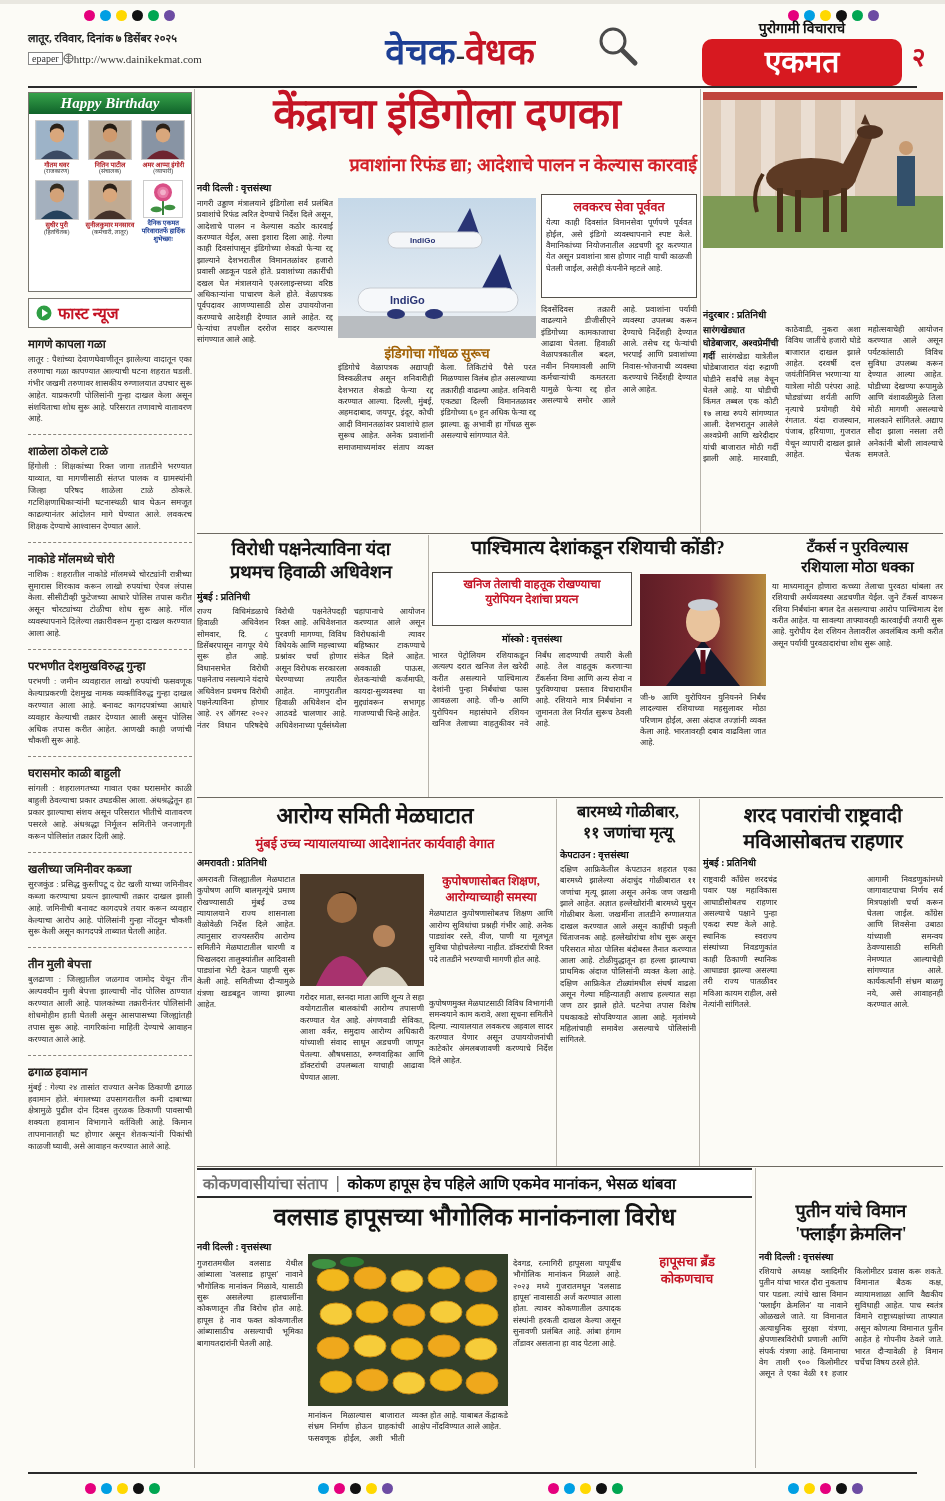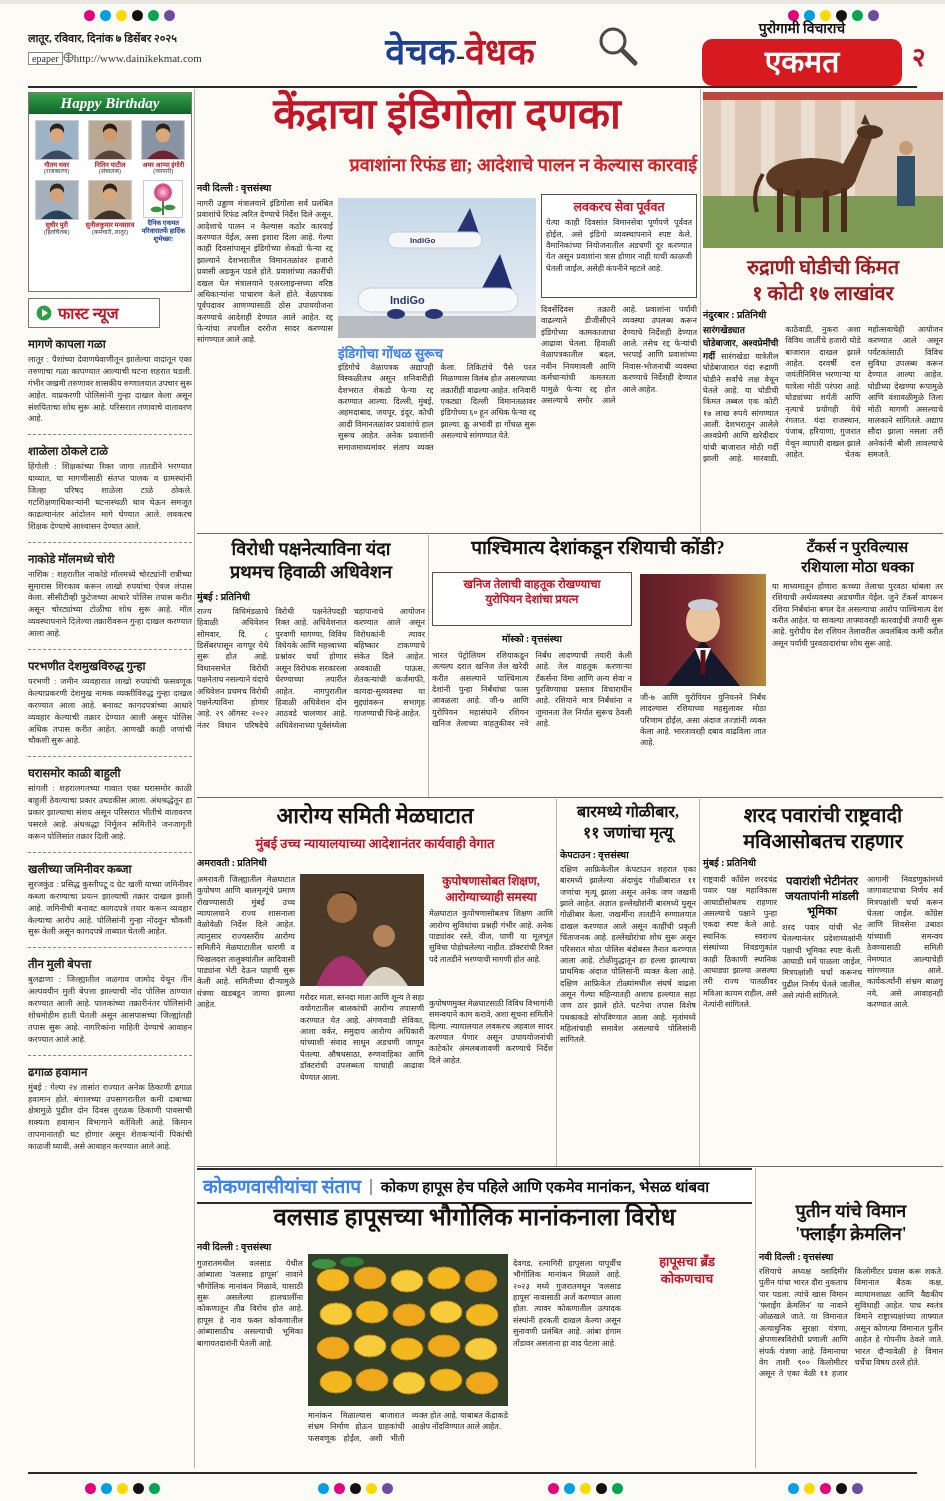--- a/index.html
+++ b/index.html
@@ -7,21 +7,21 @@
   body{font-family:"Liberation Serif","DejaVu Serif",serif;}
   .page{position:relative;width:945px;height:1501px;margin:4px auto;background:#fcfbf6;overflow:hidden;padding-left:14px;}
   .abs{position:absolute;}
   .vr{position:absolute;width:1px;background:#b8b4ac;}
   .hr{position:absolute;height:1px;background:#6e6a62;}
   .hr2{position:absolute;height:2px;background:#2b2b2b;}
   .dots{position:absolute;display:flex;gap:5px;}
   .dot{width:11px;height:11px;border-radius:50%;}
   .d1{background:#e5007d}.d2{background:#009fe3}.d3{background:#ffd800}.d4{background:#111}.d5{background:#00a651}.d6{background:#6d4ca3}
   .dateline{font-size:11px;font-weight:bold;color:#222;}
-  .epaper-row{margin-top:7px;display:flex;align-items:flex-start;font-size:11px;color:#333;}
+  .epaper-row{margin-top:7px;display:flex;align-items:center;font-size:11px;color:#333;}
   .epaper-badge{border:1px solid #888;padding:0 3px;font-size:10px;background:#fff;}
   .vt-blue{color:#1d3f94;font-size:36px;font-weight:bold;}
   .vt-red{color:#c41425;font-size:36px;font-weight:bold;text-align:right;}
   .vt-sep{color:#333;font-size:28px;font-weight:bold;}
   .tagline{font-size:14px;font-weight:bold;color:#111;margin-bottom:2px;text-align:center;}
   .masthead-box{background:#d71920;color:#fff;font-size:30px;font-weight:bold;border-radius:10px;text-align:center;padding:1px 0 5px;}
   .pagenum{font-size:26px;font-weight:bold;color:#c41425;}
   .body-text{font-size:8px;line-height:1.42;text-align:justify;color:#1c1c1c;overflow:hidden;}
   .cols2{column-count:2;column-gap:7px;}
   .cols3{column-count:3;column-gap:7px;}
@@ -35,28 +35,28 @@
   .bday-name{font-size:6.5px;font-weight:bold;color:#b01c22;line-height:1.15;margin-top:1px;}
   .bday-sub{font-size:6px;color:#333;line-height:1.1;}
   .bday-wish{font-size:6.5px;font-weight:bold;color:#1d3f94;line-height:1.2;margin-top:1px;}
   .fast-head{border:1px solid #7a776f;background:#fff;display:flex;align-items:center;gap:6px;padding:3px 7px;}
   .fast-title{color:#c41425;font-weight:bold;font-size:16px;}
   .fast-item{border-bottom:1px dashed #8a867e;padding:8px 0 9px;}
   .fast-item-title{font-size:11.5px;font-weight:bold;color:#26221e;margin-bottom:3px;}
   .fast-item-body{font-size:8.2px;line-height:1.45;text-align:justify;color:#2a2a2a;}
   .lead-hl{font-size:42px;font-weight:bold;color:#c41425;text-align:center;line-height:1.15;white-space:nowrap;}
   .lead-sub{font-size:18px;font-weight:bold;color:#d22027;text-align:center;}
-  .hl-sm-blue{font-size:13.5px;font-weight:bold;color:#3b82f6;}
+  .hl-sm-blue{font-size:13.5px;font-weight:bold;color:#a16207;text-align:center;}
   .hl-horse{font-size:20px;font-weight:bold;color:#9e1a1f;text-align:center;line-height:1.3;}
   .hl-black{font-weight:bold;color:#141414;text-align:center;line-height:1.3;}
   .nbox{border:1px solid #55524c;background:#fff;padding:4px;}
   .box-title-red{color:#c41425;font-weight:bold;font-size:12.5px;text-align:center;line-height:1.3;}
   .box-title-dark{color:#141414;font-weight:bold;text-align:center;line-height:1.3;}
   .strip{position:absolute;border-bottom:2px solid #2b2b2b;border-top:2px solid #2b2b2b;display:flex;align-items:center;gap:8px;padding:3px 6px;background:#fff;}
-  .strip-label{color:#3b82f6;font-weight:bold;font-size:19px;white-space:nowrap;}
+  .strip-label{color:#737373;font-weight:bold;font-size:15px;white-space:nowrap;}
   .strip-sep{color:#555;font-weight:bold;}
   .strip-text{color:#111;font-weight:bold;font-size:15px;white-space:nowrap;}
   svg{display:block;}
 </style>
 </head>
 <body>
 
 <div class="page">
 
   <div class="dots" style="left:84px;top:6px;">
@@ -165,21 +165,21 @@
             <ellipse cx="27" cy="28" rx="6" ry="3" fill="#3f9142"></ellipse>
             <circle cx="20" cy="12" r="9.5" fill="#d94f86"></circle>
             <circle cx="20" cy="12" r="6" fill="#e87aa6"></circle>
             <circle cx="20" cy="12" r="3" fill="#f3b1ca"></circle>
           </svg>
         <div class="bday-wish">दैनिक एकमत परिवारातर्फे हार्दिक शुभेच्छा!</div>
       </div>
     </div>
   </div>
 
-  <div class="abs fast-head" style="left:28px;top:294px;width:132px;">
+  <div class="abs fast-head" style="left:28px;top:294px;width:164px;">
     <svg width="16" height="16" viewBox="0 0 16 16">
         <circle cx="8" cy="8" r="7.5" fill="#2f9e44"></circle>
         <polygon points="6,4 12,8 6,12" fill="#fff"></polygon>
       </svg>
     <span class="fast-title">फास्ट न्यूज</span>
   </div>
 
   <div class="abs" style="left:28px;top:324px;width:164px;height:1140px;overflow:hidden;">
     <div class="fast-item">
       <div class="fast-item-title">मागणे कापला गळा</div>
@@ -262,24 +262,20 @@
     <rect x="74" y="96" width="6" height="44" fill="#4a2e1a"></rect>
     <rect x="92" y="98" width="6" height="42" fill="#4a2e1a"></rect>
     <rect x="120" y="98" width="6" height="42" fill="#4a2e1a"></rect>
     <rect x="138" y="96" width="6" height="44" fill="#4a2e1a"></rect>
     <polygon points="138,76 158,38 170,44 152,90" fill="#5d3a24"></polygon>
     <ellipse cx="167" cy="40" rx="13" ry="7" fill="#4f3120"></ellipse>
     <polygon points="158,32 162,22 167,33" fill="#4f3120"></polygon>
     <circle cx="203" cy="56" r="7" fill="#c89b72"></circle>
     <rect x="194" y="64" width="18" height="50" fill="#33506b"></rect>
   </svg>
-  <div class="abs hl-horse" style="left:703px;top:250px;width:240px;">
-    <div>रुद्राणी घोडीची किंमत</div>
-    <div>१ कोटी १७ लाखांवर</div>
-  </div>
   <div class="abs byline" style="left:703px;top:304px;width:200px;">नंदुरबार : प्रतिनिधी</div>
   <div class="abs body-text cols3" style="left:703px;top:320px;width:240px;height:206px;">
     <span class="kicker">सारंगखेड्यात घोडेबाजार, अश्वप्रेमींची गर्दी</span>
     <span>सारंगखेडा यात्रेतील घोडेबाजारात यंदा रुद्राणी घोडीने सर्वांचे लक्ष वेधून घेतले आहे. या घोडीची किंमत तब्बल एक कोटी १७ लाख रुपये सांगण्यात आली. देशभरातून आलेले अश्वप्रेमी आणि खरेदीदार यांची बाजारात मोठी गर्दी झाली आहे. मारवाडी, काठेवाडी, नुकरा अशा विविध जातींचे हजारो घोडे बाजारात दाखल झाले आहेत. दरवर्षी दत्त जयंतीनिमित्त भरणाऱ्या या यात्रेला मोठी परंपरा आहे. घोड्यांच्या शर्यती आणि नृत्याचे प्रयोगही येथे रंगतात. यंदा राजस्थान, पंजाब, हरियाणा, गुजरात येथून व्यापारी दाखल झाले आहेत. चेतक महोत्सवाचेही आयोजन करण्यात आले असून पर्यटकांसाठी विविध सुविधा उपलब्ध करून देण्यात आल्या आहेत. घोडीच्या देखण्या रूपामुळे आणि वंशावळीमुळे तिला मोठी मागणी असल्याचे मालकाने सांगितले. अद्याप सौदा झाला नसला तरी अनेकांनी बोली लावल्याचे समजते.</span>
   </div>
 
   <div class="abs hl-black" style="left:197px;top:534px;width:228px;font-size:18px;">
     <div>विरोधी पक्षनेत्याविना यंदा</div>
     <div>प्रथमच हिवाळी अधिवेशन</div>
   </div>
@@ -341,24 +337,20 @@
   </div>
   <div class="abs byline" style="left:560px;top:844px;">केपटाउन : वृत्तसंस्था</div>
   <div class="abs body-text" style="left:560px;top:860px;width:136px;height:300px;">दक्षिण आफ्रिकेतील केपटाउन शहरात एका बारमध्ये झालेल्या अंदाधुंद गोळीबारात ११ जणांचा मृत्यू झाला असून अनेक जण जखमी झाले आहेत. अज्ञात हल्लेखोरांनी बारमध्ये घुसून गोळीबार केला. जखमींना तातडीने रुग्णालयात दाखल करण्यात आले असून काहींची प्रकृती चिंताजनक आहे. हल्लेखोरांचा शोध सुरू असून परिसरात मोठा पोलिस बंदोबस्त तैनात करण्यात आला आहे. टोळीयुद्धातून हा हल्ला झाल्याचा प्राथमिक अंदाज पोलिसांनी व्यक्त केला आहे. दक्षिण आफ्रिकेत टोळ्यांमधील संघर्ष वाढला असून गेल्या महिन्यातही अशाच हल्ल्यात सहा जण ठार झाले होते. घटनेचा तपास विशेष पथकाकडे सोपविण्यात आला आहे. मृतांमध्ये महिलांचाही समावेश असल्याचे पोलिसांनी सांगितले.</div>
 
   <div class="abs hl-black" style="left:703px;top:798px;width:240px;font-size:20px;">
     <div>शरद पवारांची राष्ट्रवादी</div>
     <div>मविआसोबतच राहणार</div>
   </div>
   <div class="abs byline" style="left:703px;top:852px;">मुंबई : प्रतिनिधी</div>
   <div class="abs body-text" style="left:703px;top:870px;width:74px;height:290px;">राष्ट्रवादी काँग्रेस शरदचंद्र पवार पक्ष महाविकास आघाडीसोबतच राहणार असल्याचे पक्षाने पुन्हा एकदा स्पष्ट केले आहे. स्थानिक स्वराज्य संस्थांच्या निवडणुकांत काही ठिकाणी स्थानिक आघाड्या झाल्या असल्या तरी राज्य पातळीवर मविआ कायम राहील, असे नेत्यांनी सांगितले.</div>
-  <div class="abs" style="left:782px;top:870px;width:80px;">
-    <div class="box-title-dark" style="font-size:11.5px;margin-bottom:3px;">पवारांशी भेटीनंतर जयतापांनी मांडली भूमिका</div>
-    <div class="body-text" style="height:232px;">शरद पवार यांची भेट घेतल्यानंतर प्रदेशाध्यक्षांनी पक्षाची भूमिका स्पष्ट केली. आघाडी धर्म पाळला जाईल, मित्रपक्षांशी चर्चा करूनच पुढील निर्णय घेतले जातील, असे त्यांनी सांगितले.</div>
-  </div>
   <div class="abs body-text" style="left:867px;top:870px;width:76px;height:290px;">आगामी निवडणुकांमध्ये जागावाटपाचा निर्णय सर्व मित्रपक्षांशी चर्चा करून घेतला जाईल. काँग्रेस आणि शिवसेना उबाठा यांच्याशी समन्वय ठेवण्यासाठी समिती नेमण्यात आल्याचेही सांगण्यात आले. कार्यकर्त्यांनी संभ्रम बाळगू नये, असे आवाहनही करण्यात आले.</div>
 
   <div class="strip" style="left:197px;top:1164px;width:555px;">
     <span class="strip-label">कोकणवासीयांचा संताप</span>
     <span class="strip-sep">|</span>
     <span class="strip-text">कोकण हापूस हेच पहिले आणि एकमेव मानांकन, भेसळ थांबवा</span>
   </div>
 
   <div class="abs hl-black" style="left:197px;top:1198px;width:555px;font-size:24px;white-space:nowrap;">वलसाड हापूसच्या भौगोलिक मानांकनाला विरोध</div>
   <div class="abs byline" style="left:197px;top:1236px;">नवी दिल्ली : वृत्तसंस्था</div>

